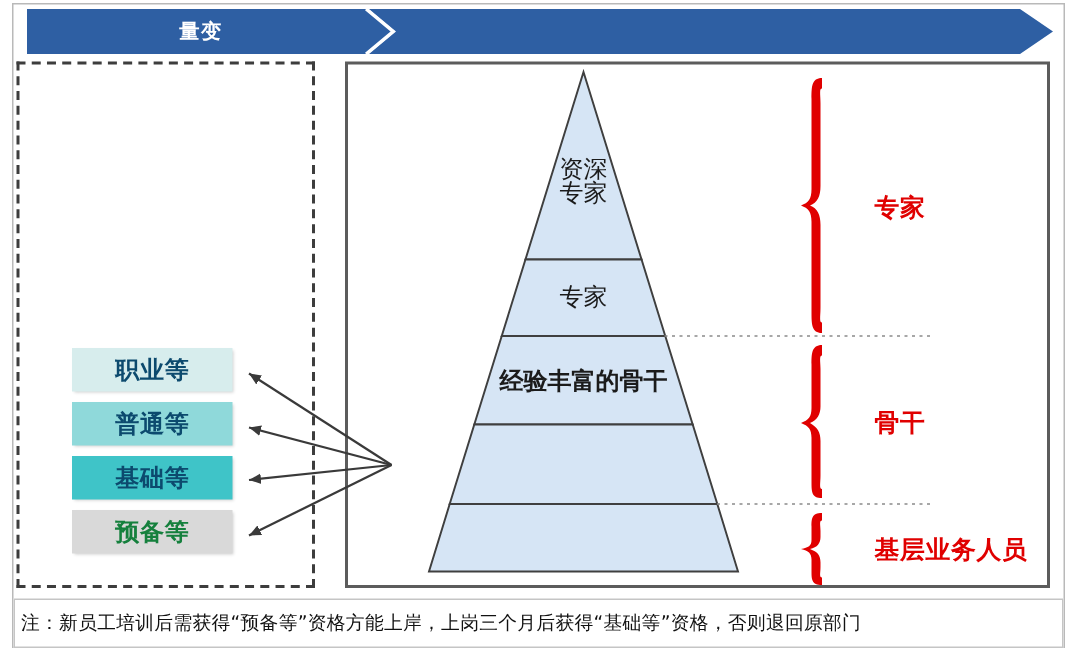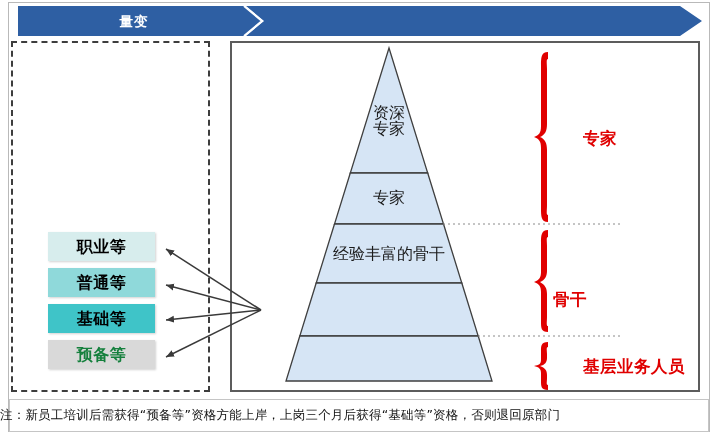--- a/index.html
+++ b/index.html
@@ -60,21 +60,21 @@
 
   
   .chip {
     position: absolute;
     left: 48px;
     width: 107px; height: 29px;
     line-height: 29px;
     text-align: center;
     font-size: 16px;
     font-weight: bold;
-    color: #000000;
+    color: #0c4a6e;
     letter-spacing: 0.5px;
     box-shadow: 1px 1px 2px rgba(0,0,0,0.18);
   }
   .chip.c1 { top: 232px; background: #d7eded; }
   .chip.c2 { top: 268px; background: #8fd9da; }
   .chip.c3 { top: 304px; background: #3fc4c8; }
   .chip.c4 { top: 340px; background: #d9d9d9; color: #15803d; }
 
   
   .right-panel {
@@ -113,21 +113,21 @@
   
   .note-box {
     position: absolute;
     left: 9px; top: 399px;
     width: 700px; height: 33px;
     border: 1px solid #c5c5c5;
     background: #ffffff;
   }
   .note-text {
     position: absolute;
-    left: 0; top: 407px;
+    left: 14px; top: 407px;
     font-size: 12.5px;
     color: #111111;
     white-space: nowrap;
     letter-spacing: 0.2px;
   }
 </style>
 </head>
 <body>
 
 <div id="stage">
@@ -201,22 +201,22 @@
                C539,367 541,369 541,373 L541,381 C541,386 541,390 548,390
                L548,385 C546,385 547,382 547,378 L547,375
                C547,370 545,368 540,366 C545,365 547,362 547,358 L547,354
                C547,350 546,347 548,347 Z"></path>
     </g>
   </svg>
 
   <div class="tier-label" style="left:349px; top:105px; width:80px;">资深
 专家</div>
   <div class="tier-label" style="left:349px; top:190px; width:80px;">专家</div>
-  <div class="tier-label" style="left:329px; top:246px; width:120px;">经验丰富的骨干</div>
+  <div class="tier-label" style="left:329px; top:246px; width:120px;font-weight:bold;">经验丰富的骨干</div>
 
   <div class="brace-label" style="left:583px; top:128px;">专家</div>
-  <div class="brace-label" style="left:553px; top:271px;margin-top:18px;">骨干</div>
+  <div class="brace-label" style="left:583px; top:271px;">骨干</div>
   <div class="brace-label" style="left:583px; top:356px;">基层业务人员</div>
 
   <div class="note-box"></div>
   <div class="note-text">注：新员工培训后需获得“预备等”资格方能上岸，上岗三个月后获得“基础等”资格，否则退回原部门</div>
 
 </div>
 
 </body></html>

